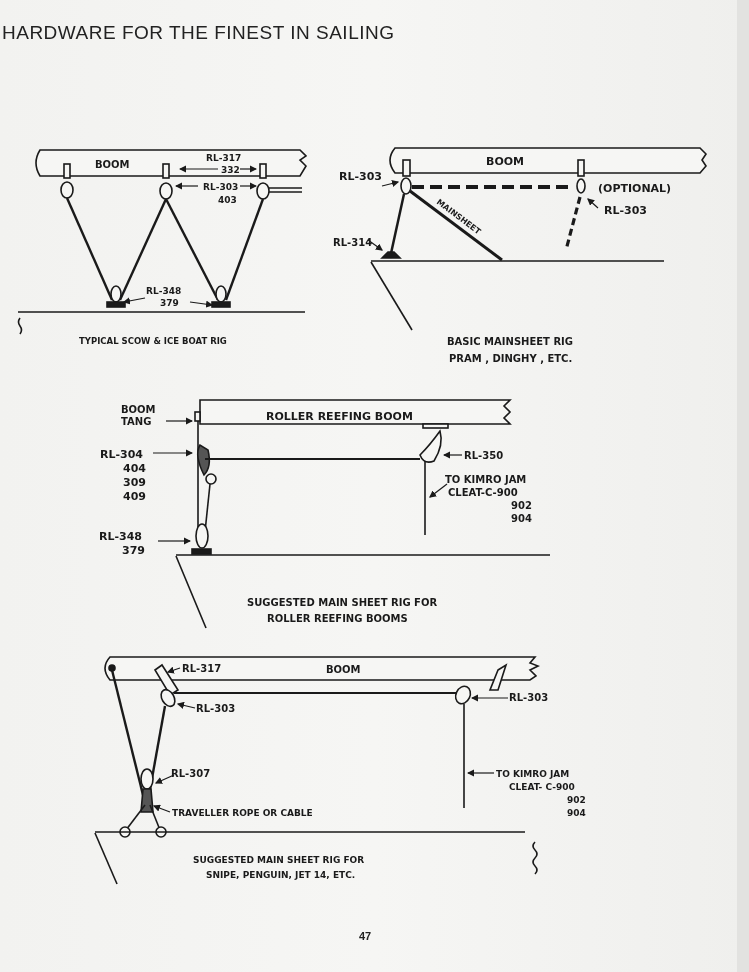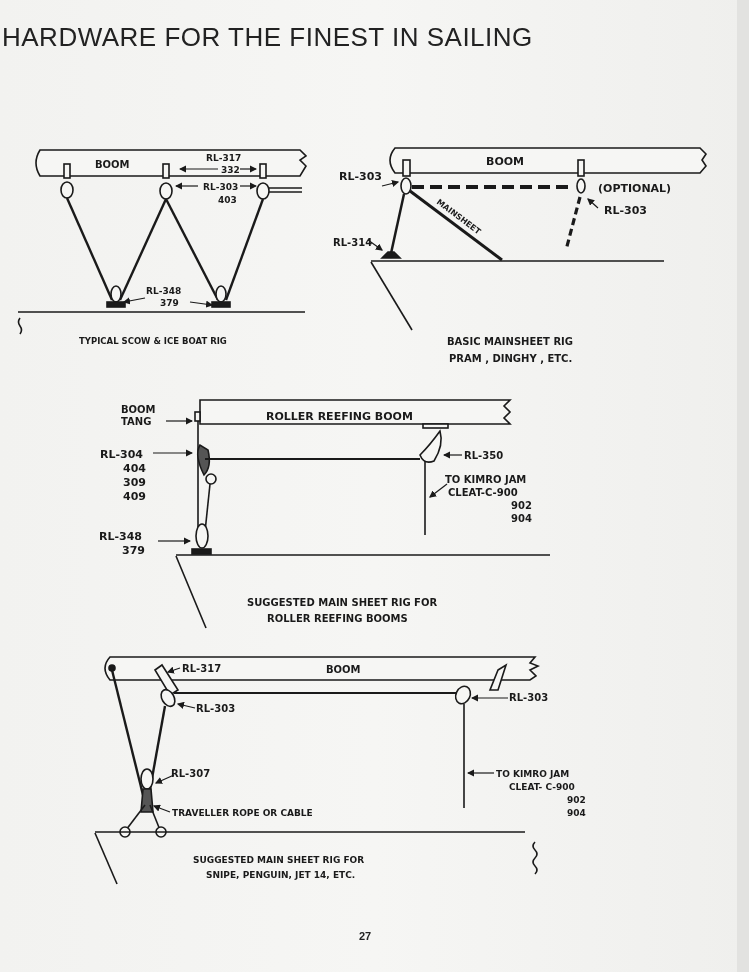--- a/index.html
+++ b/index.html
@@ -1,19 +1,19 @@
 <!DOCTYPE html>
 <html><head>
 <meta charset="utf-8">
 <style>
   html,body{margin:0;padding:0;}
   body{width:749px;height:972px;background:#f4f4f2;position:relative;overflow:hidden;font-family:"Liberation Sans",sans-serif;color:#1a1a1a;}
   .page{position:absolute;left:0;top:0;width:749px;height:972px;background:linear-gradient(90deg,#f2f2f0 0%,#f6f6f4 50%,#efefed 100%);}
   .rightedge{position:absolute;right:0;top:0;width:12px;height:972px;background:#e2e2e0;}
-  .title{position:absolute;left:2px;top:22px;font-size:26px;letter-spacing:0.5px;font-weight:normal;color:#222;white-space:nowrap;}
+  .title{position:absolute;left:2px;top:22px;font-size:19px;letter-spacing:0.5px;font-weight:normal;color:#222;white-space:nowrap;}
   svg{position:absolute;left:0;top:0;}
   .lbl{font-family:"DejaVu Sans",sans-serif;font-weight:bold;fill:#1a1a1a;}
   .pagenum{position:absolute;left:359px;top:930px;font-size:11px;font-weight:bold;color:#222;}
 </style>
 </head>
 <body>
 
 <div class="page"></div>
 <div class="rightedge"></div>
 
@@ -168,13 +168,13 @@
     <text class="lbl" x="172" y="816" font-size="9">TRAVELLER ROPE OR CABLE</text>
     <text class="lbl" x="496" y="777" font-size="9">TO KIMRO JAM</text>
     <text class="lbl" x="509" y="790" font-size="9">CLEAT- C-900</text>
     <text class="lbl" x="567" y="803" font-size="9">902</text>
     <text class="lbl" x="567" y="816" font-size="9">904</text>
     <text class="lbl" x="193" y="863" font-size="9">SUGGESTED MAIN SHEET RIG FOR</text>
     <text class="lbl" x="206" y="878" font-size="9">SNIPE, PENGUIN, JET 14, ETC.</text>
   </g>
 </svg>
 
-<div class="pagenum">27</div>
+<div class="pagenum">47</div>
 
 </body></html>

